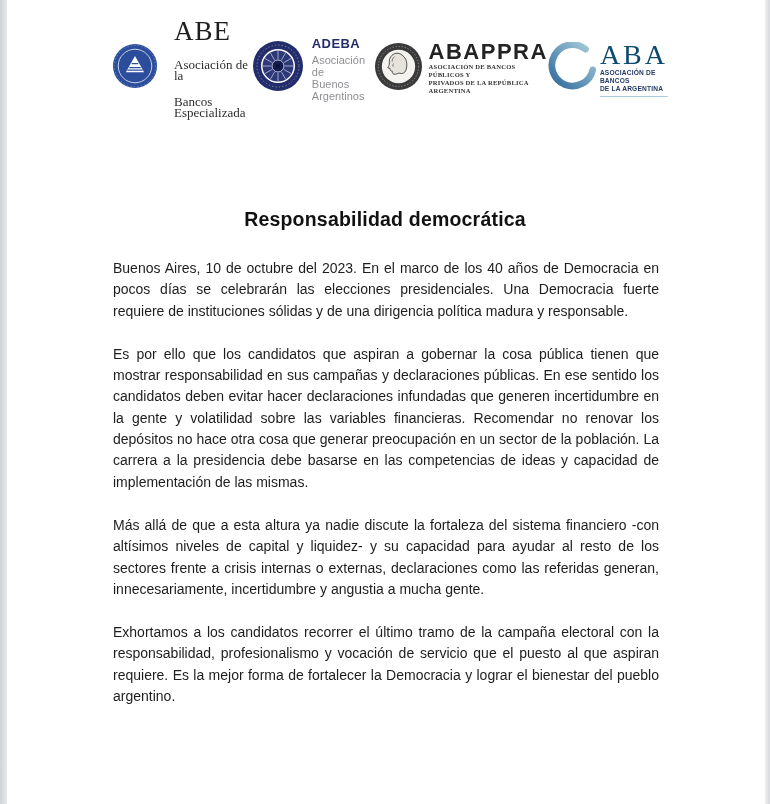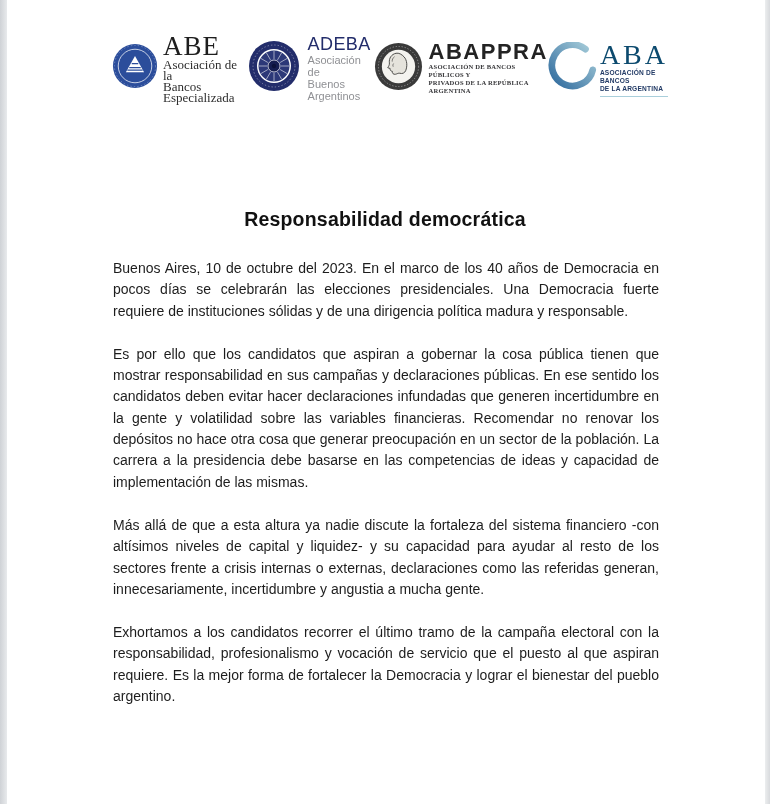--- a/index.html
+++ b/index.html
@@ -17,27 +17,27 @@
   
   .logo-row{
     display:flex;align-items:center;justify-content:space-between;
     margin:36px 102px 0 112px;height:64px;
   }
   .logo{display:flex;align-items:center;}
   .logo .seal{flex:0 0 auto;display:block;}
   .logo .text{display:flex;flex-direction:column;justify-content:center;}
 
   
-  .abe .text{margin-left:5px;}
+  .abe .text{margin-left:16px;gap:15px;}
   .abe-acronym{font-family:"Liberation Serif",serif;font-size:27px;line-height:26px;color:#1e1e1e;letter-spacing:1px;}
   .abe-sub{font-family:Liberation Serif, serif;font-size:13px;line-height:11px;color:#2e2e2e;}
 
   
   .adeba .text{margin-left:8px;}
-  .adeba-acronym{font-size:18px;font-weight:normal;line-height:20px;color:#232d6b;letter-spacing:.4px;}
+  .adeba-acronym{font-size:13px;font-weight:bold;line-height:20px;color:#232d6b;letter-spacing:.4px;}
   .adeba-sub{font-size:11px;line-height:12px;color:#8f9094;}
 
   
   .abappra .text{margin-left:6px;}
   .abappra-acronym{font-family:Liberation Sans, sans-serif;font-size:22px;font-weight:bold;line-height:22px;color:#232323;letter-spacing:1.5px;}
   .abappra-sub{font-family:"Liberation Serif",serif;font-size:6.6px;font-weight:bold;line-height:8px;color:#37373a;letter-spacing:.2px;}
 
   
   .aba{margin-top:2px;}
   .aba .text{margin-left:2px;}

